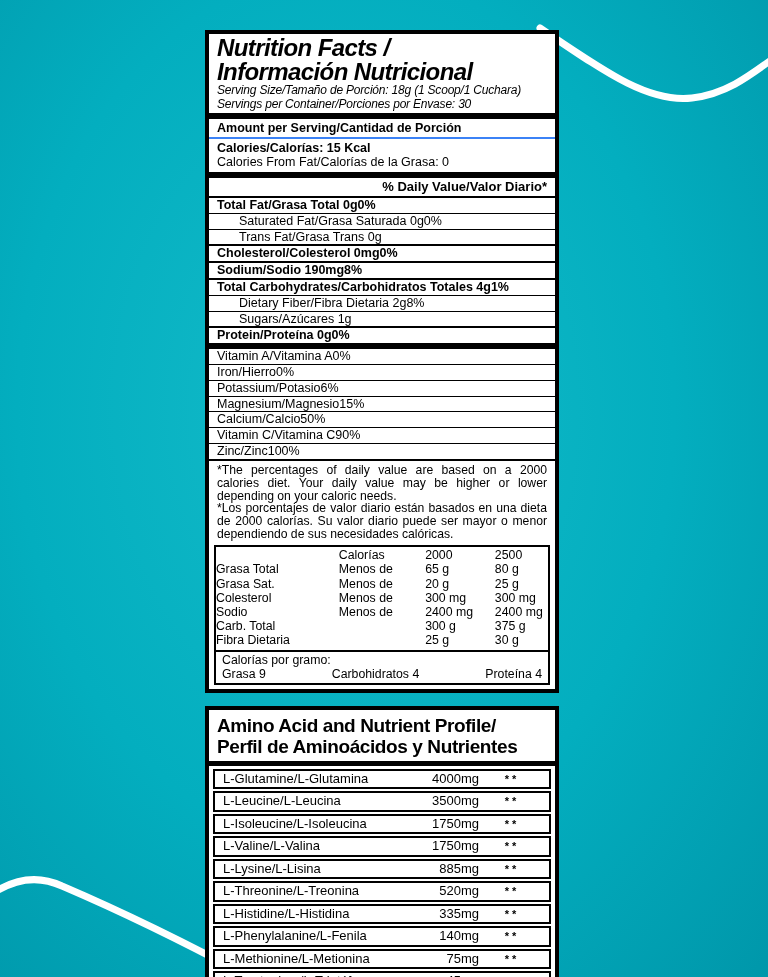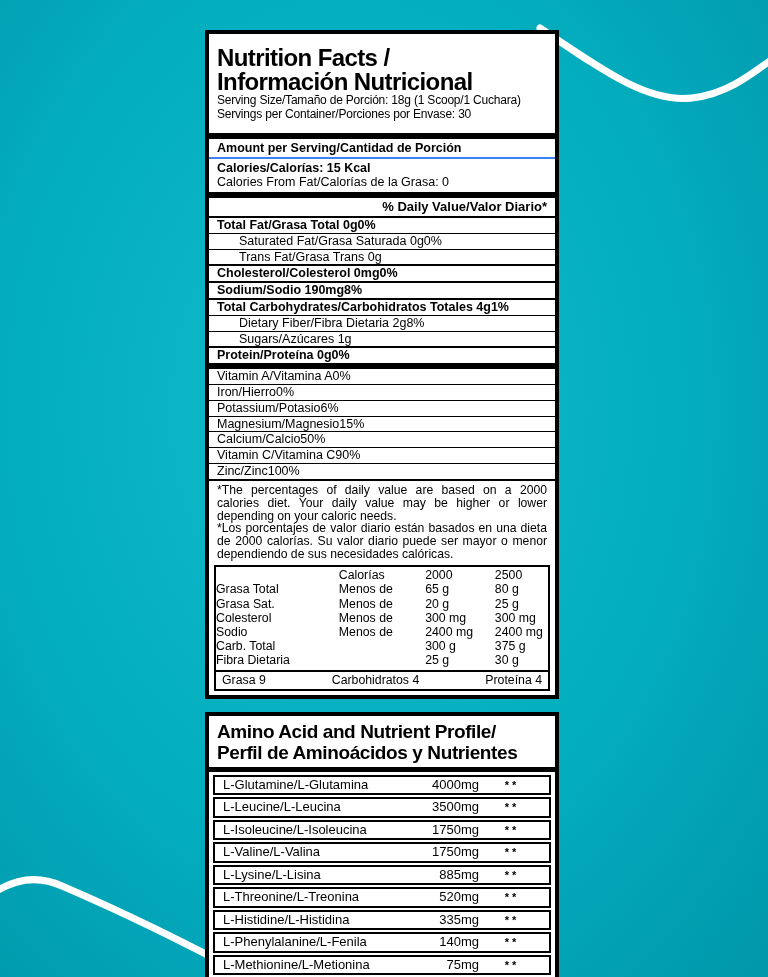--- a/index.html
+++ b/index.html
@@ -4,21 +4,21 @@
 <style>
   html,body{margin:0;padding:0;}
   body{
     width:768px;height:977px;position:relative;overflow:hidden;
     background:radial-gradient(ellipse at 45% 42%, #14bbc9 0%, #03aebf 55%, #0097aa 100%);
     font-family:"Liberation Sans", sans-serif;color:#000;
   }
   .swoosh-svg{position:absolute;left:0;top:0;z-index:0;}
   .label-col{position:absolute;left:205px;top:30px;width:354px;z-index:1;}
   .box{background:#fff;border:4px solid #000;box-sizing:border-box;width:354px;}
-  .pad{padding:12px 8px;}
+  .pad{padding:2px 8px;font-style:italic;}
   .nf-title{font-weight:bold;font-size:24px;line-height:24px;letter-spacing:-0.6px;}
   .serv{font-size:12px;line-height:13.5px;letter-spacing:-0.2px;white-space:nowrap;}
   .bar{height:6px;background:#000;}
   .bar-thin{height:5px;background:#000;}
   .row{display:flex;align-items:flex-end;
        padding:1px 8px 0 8px;font-size:12.5px;line-height:13.8px;border-top:1px solid #000;}
   .row .val{padding-right:8px;}
   .row.bold{font-weight:bold;border-top-width:2px;}
   .row.indent .lbl{padding-left:22px;}
   .aps-row{font-weight:bold;font-size:12.5px;line-height:15px;padding:2px 8px 1px;}
@@ -211,20 +211,21 @@
           <div class="rt-row">
             <span class="rt-c0">Fibra Dietaria</span>
             <span class="rt-c1"></span>
             <span class="rt-c2">25 g</span>
             <span class="rt-c3">30 g</span>
           </div>
         </div>
     </div>
 
     <div class="cpg">
+      <div>Calorías por gramo:</div>
       <div class="cpg-items">
 
           <span>Grasa 9</span>
 
           <span>Carbohidratos 4</span>
 
           <span>Proteína 4</span>
         </div>
     </div>
   </div>

